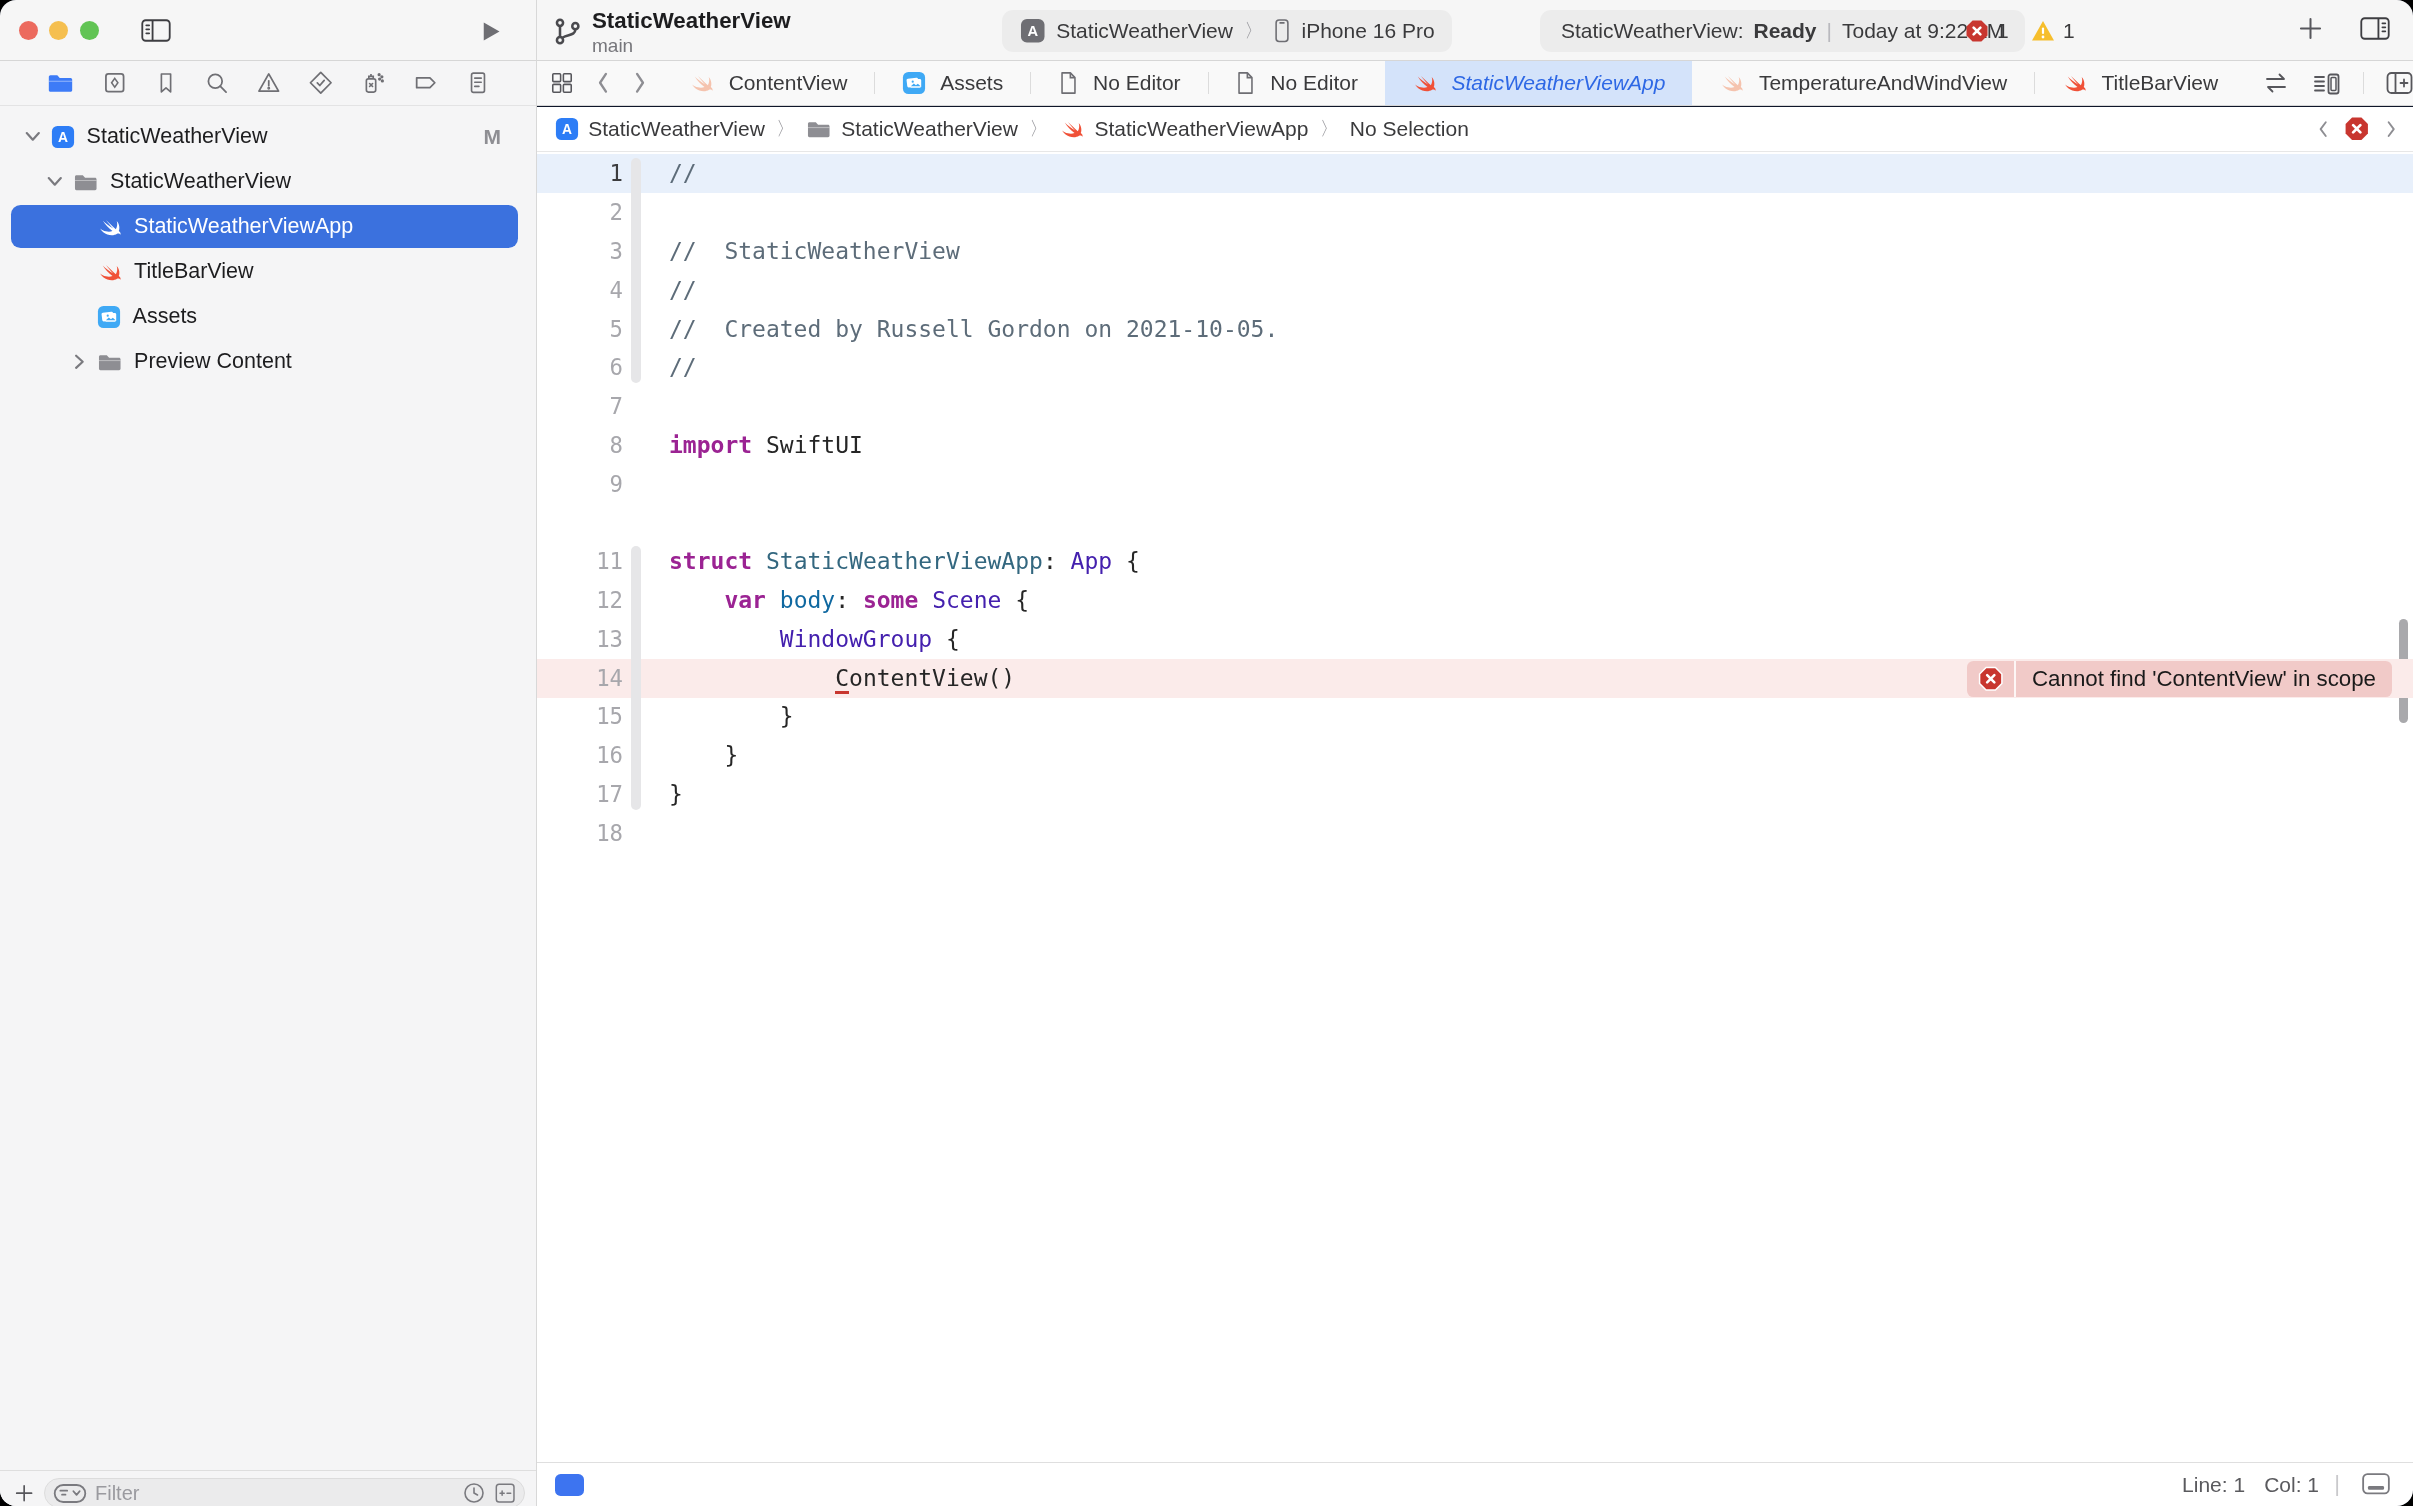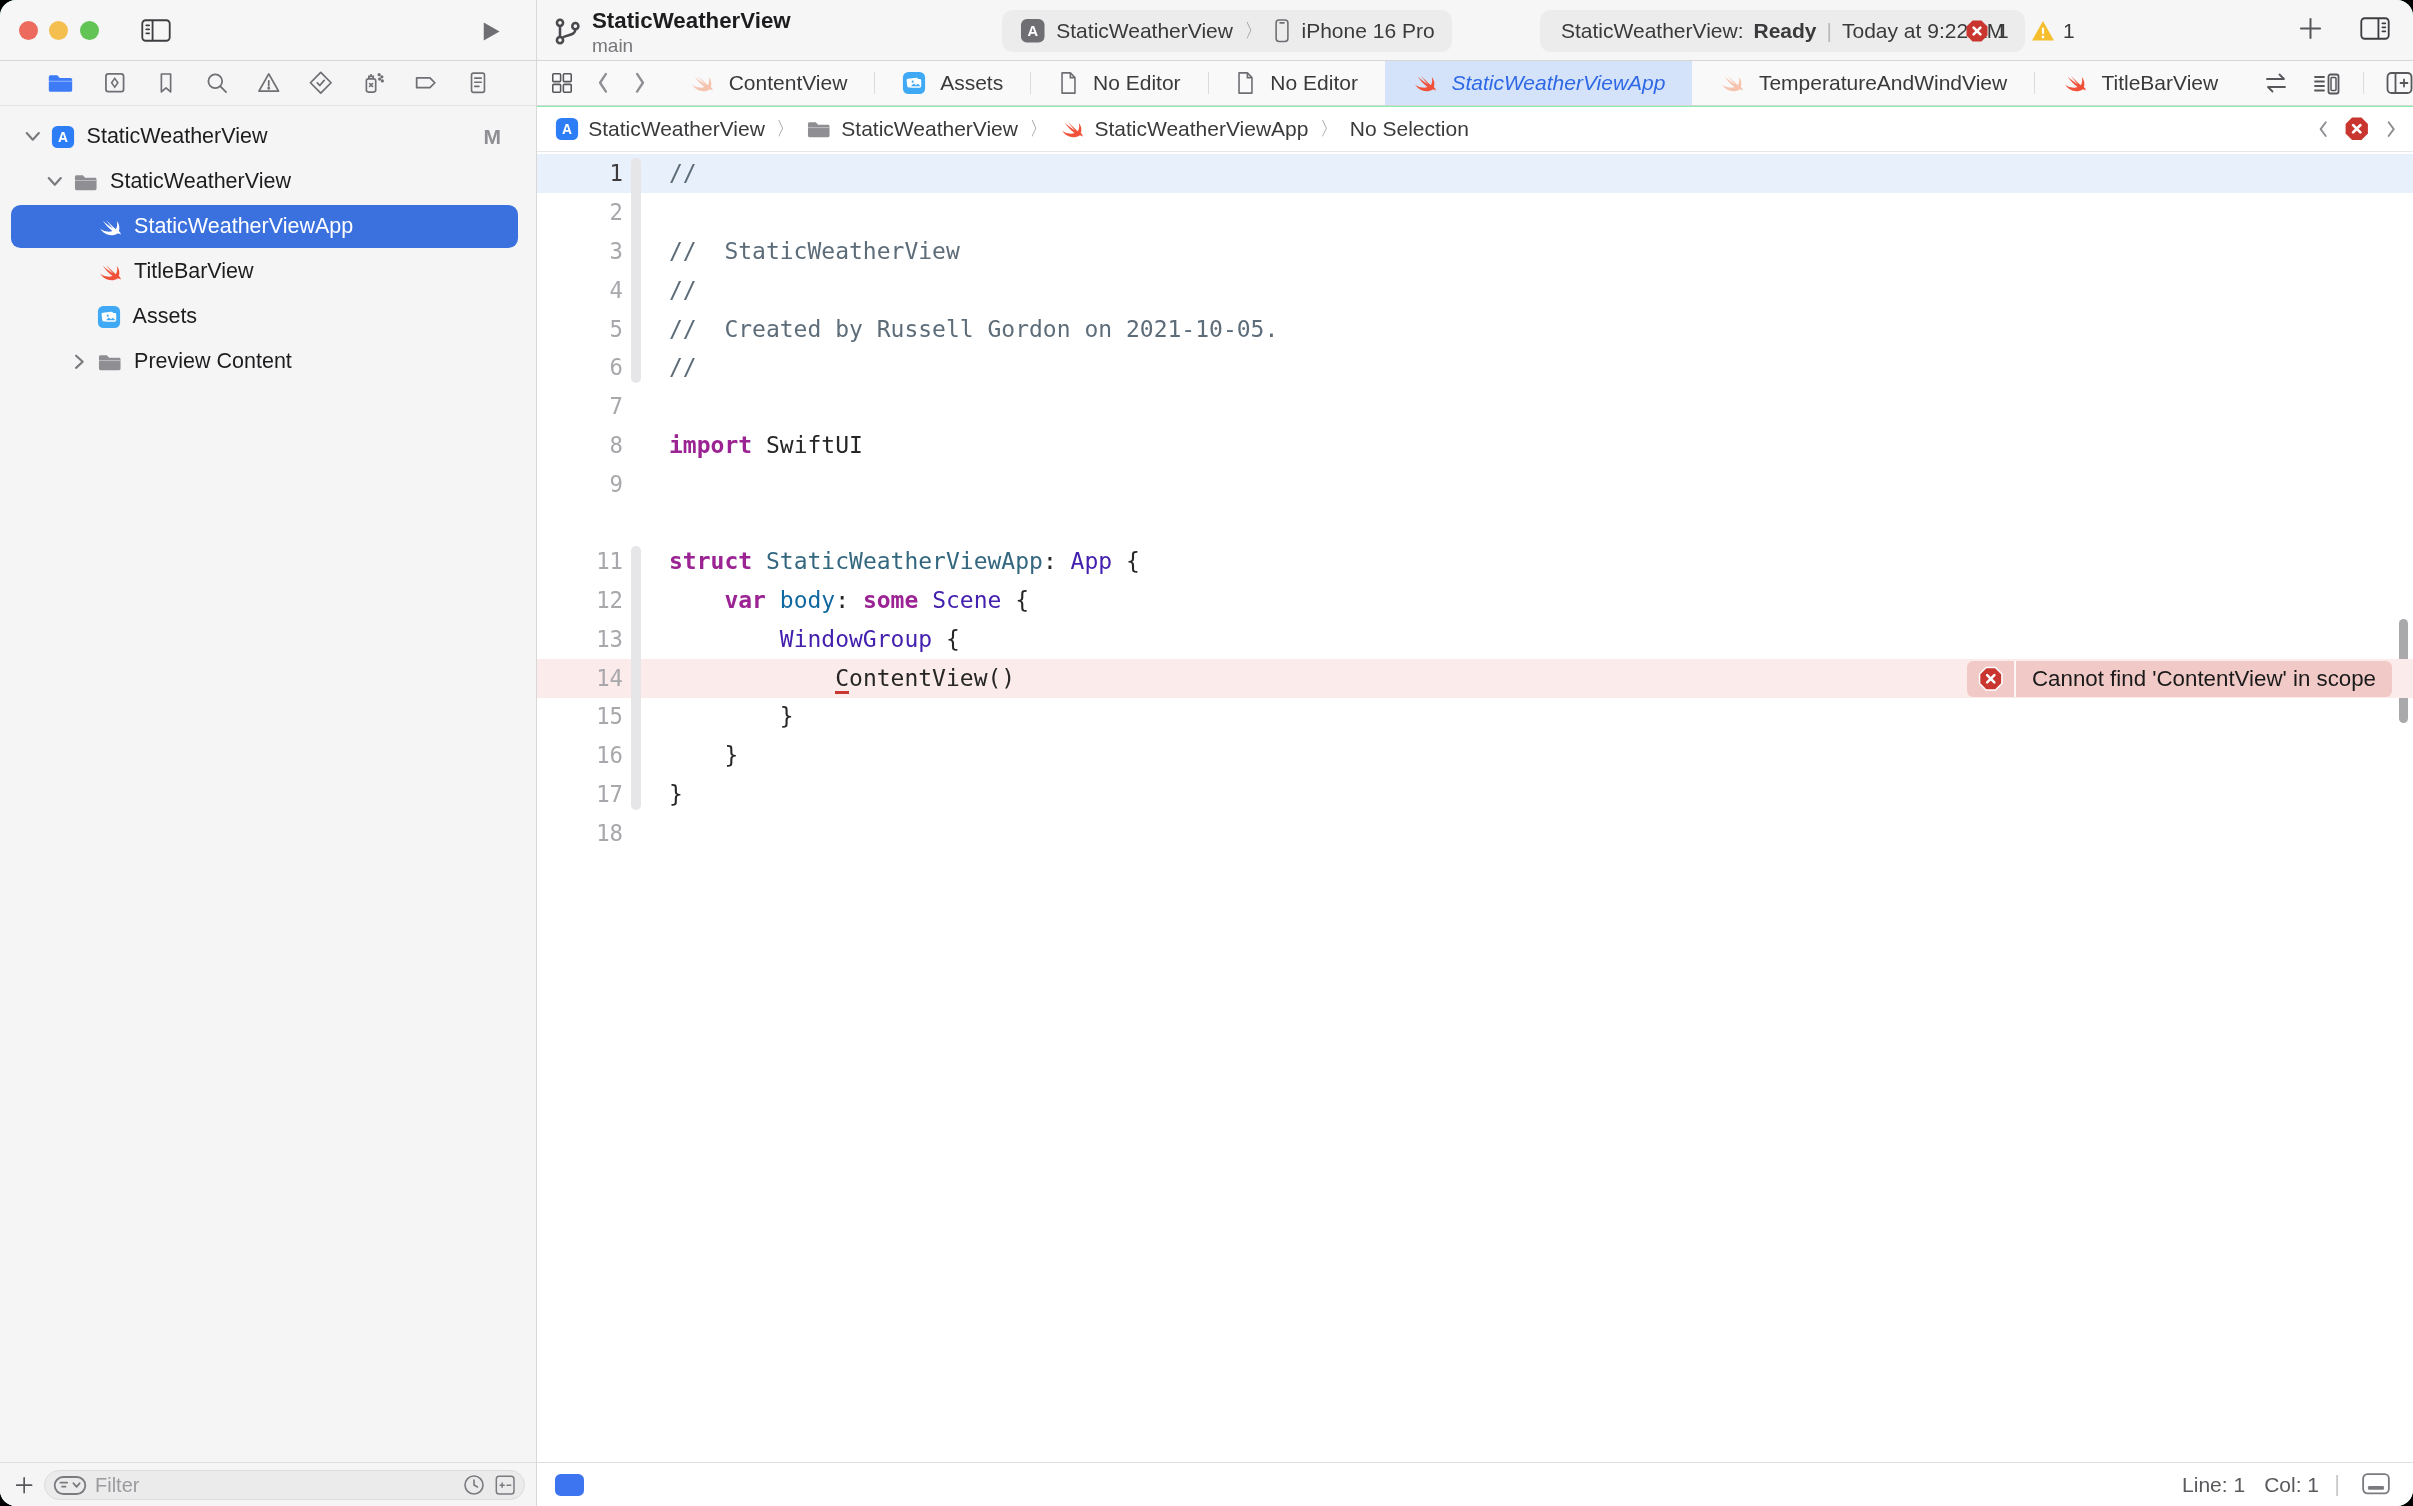--- a/index.html
+++ b/index.html
@@ -1,17 +1,17 @@
 <!DOCTYPE html>
 <html style="font-size:12.8px"><head>
 <meta charset="utf-8">
 <style>
   * { margin:0; padding:0; box-sizing:border-box; }
   html,body { width:2413px; height:1507px; background:#000; font-family:"Liberation Sans", sans-serif; }
-  .window { position:absolute; inset:0; background:#86efac; border-radius:16px; overflow:hidden; }
+  .window { position:absolute; inset:0; background:#0f172a; border-radius:16px; overflow:hidden; }
 
   
   .toolbar { position:absolute; top:0; left:0; right:0; height:61px; background:#F6F6F6; border-bottom:0.8px solid #D6D6D6; }
   .traffic { position:absolute; top:21px; width:19px; height:19px; border-radius:50%; }
   .t-red { left:19px; background:#EC6A5E; }
   .t-yellow { left:49px; background:#F5BF4F; }
   .t-green { left:80px; background:#61C454; }
   .icon { display:inline-flex; align-items:center; justify-content:center; }
   .sidebar-toggle { position:absolute; left:140px; top:16px; }
   .play-btn { position:absolute; left:477px; top:17.6px; }
@@ -30,21 +30,21 @@
   .sidebar { position:absolute; left:0; top:61px; bottom:0; width:536px; background:#F5F5F6; }
   .nav-strip { position:absolute; left:0; top:0; width:100%; height:45px; border-bottom:0.8px solid #E3E3E4; display:flex; align-items:center; justify-content:space-between; padding:0 46px; }
   .tree { position:absolute; left:0; top:53px; width:100%; }
   .tree-row { position:relative; height:45px; display:flex; align-items:center; font-size:21.5px; color:#1D1D1F; }
   .tree-row.selected .sel-bg { position:absolute; left:11.2px; right:17.6px; top:0.8px; bottom:0.8px; background:#3B71DE; border-radius:9.6px; }
   .tree-row.selected { color:#fff; }
   .tree-row > * { position:relative; }
   .disclosure { width:24px; display:inline-flex; justify-content:center; }
   .tree-label { margin-left:11.2px; white-space:nowrap; }
   .m-badge { position:absolute; right:35px; font-size:21px; font-weight:bold; color:#8E8E93; }
-  .sidebar-bottom { position:absolute; left:0; bottom:0; width:536px; height:44px; background:#F5F5F6; border-top:0.8px solid #DEDEDE; display:flex; align-items:center; }
+  .sidebar-bottom { position:absolute; left:0; bottom:0; width:536px; height:36px; background:#F5F5F6; border-top:0.8px solid #DEDEDE; display:flex; align-items:center; }
   .filter-field { position:absolute; left:44px; right:11.2px; top:7.2px; height:30px; background:#EBEBEC; border:0.8px solid #DCDCDC; border-radius:15px; display:flex; align-items:center; padding:0 8px; gap:8px; }
   .filter-field input { flex:1; border:none; background:transparent; outline:none; font-size:20px; color:#3A3A3C; font-family:"Liberation Sans",sans-serif; }
   .filter-field input::placeholder { color:#9A9A9F; }
   .add-file-btn { position:absolute; left:12.8px; top:11.2px; }
 
   
   .tabbar { position:absolute; left:537px; top:61px; right:0; height:45px; background:#F9F9F9; border-bottom:0.8px solid #D6D6D6; display:flex; align-items:stretch; }
   .tab-controls { display:flex; align-items:center; gap:21px; padding:0 14.4px 0 12.8px; }
   .tab-sep { width:0.8px; background:#DCDCDC; margin:11.2px 0; }
   .tab { display:flex; align-items:center; justify-content:center; gap:14px; padding:0 27px; font-size:21px; color:#3A3A3C; white-space:nowrap; }

